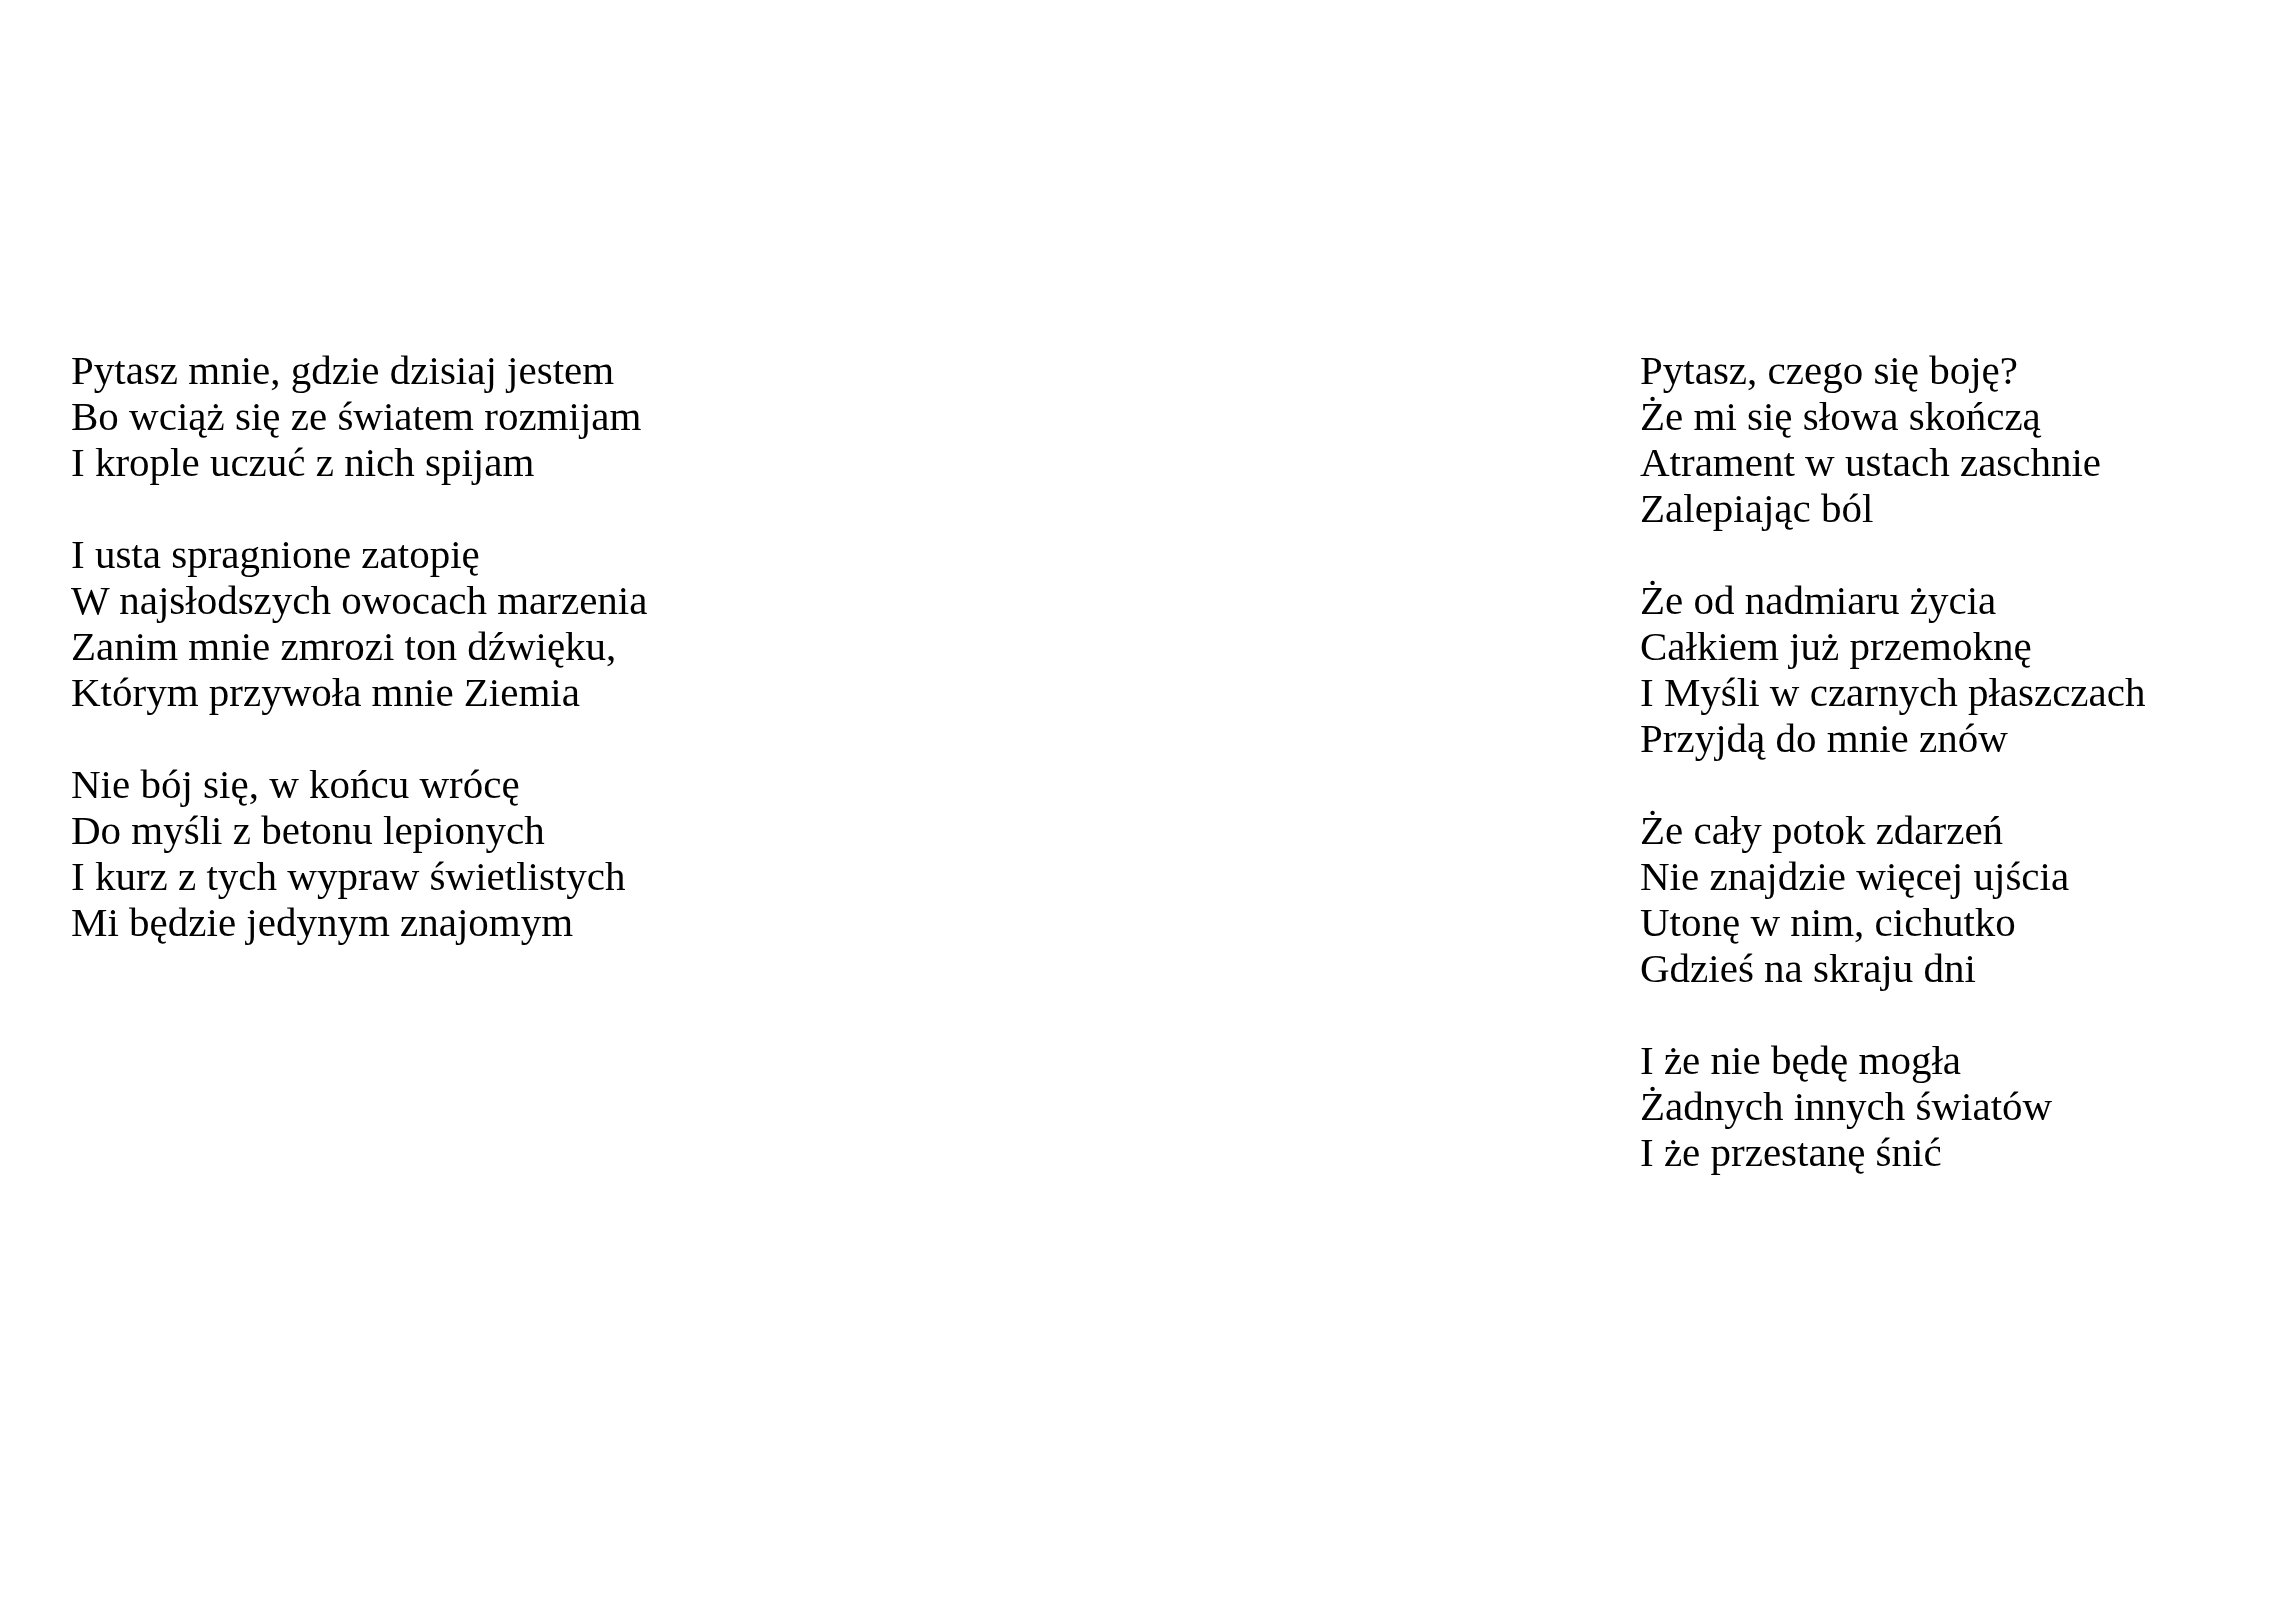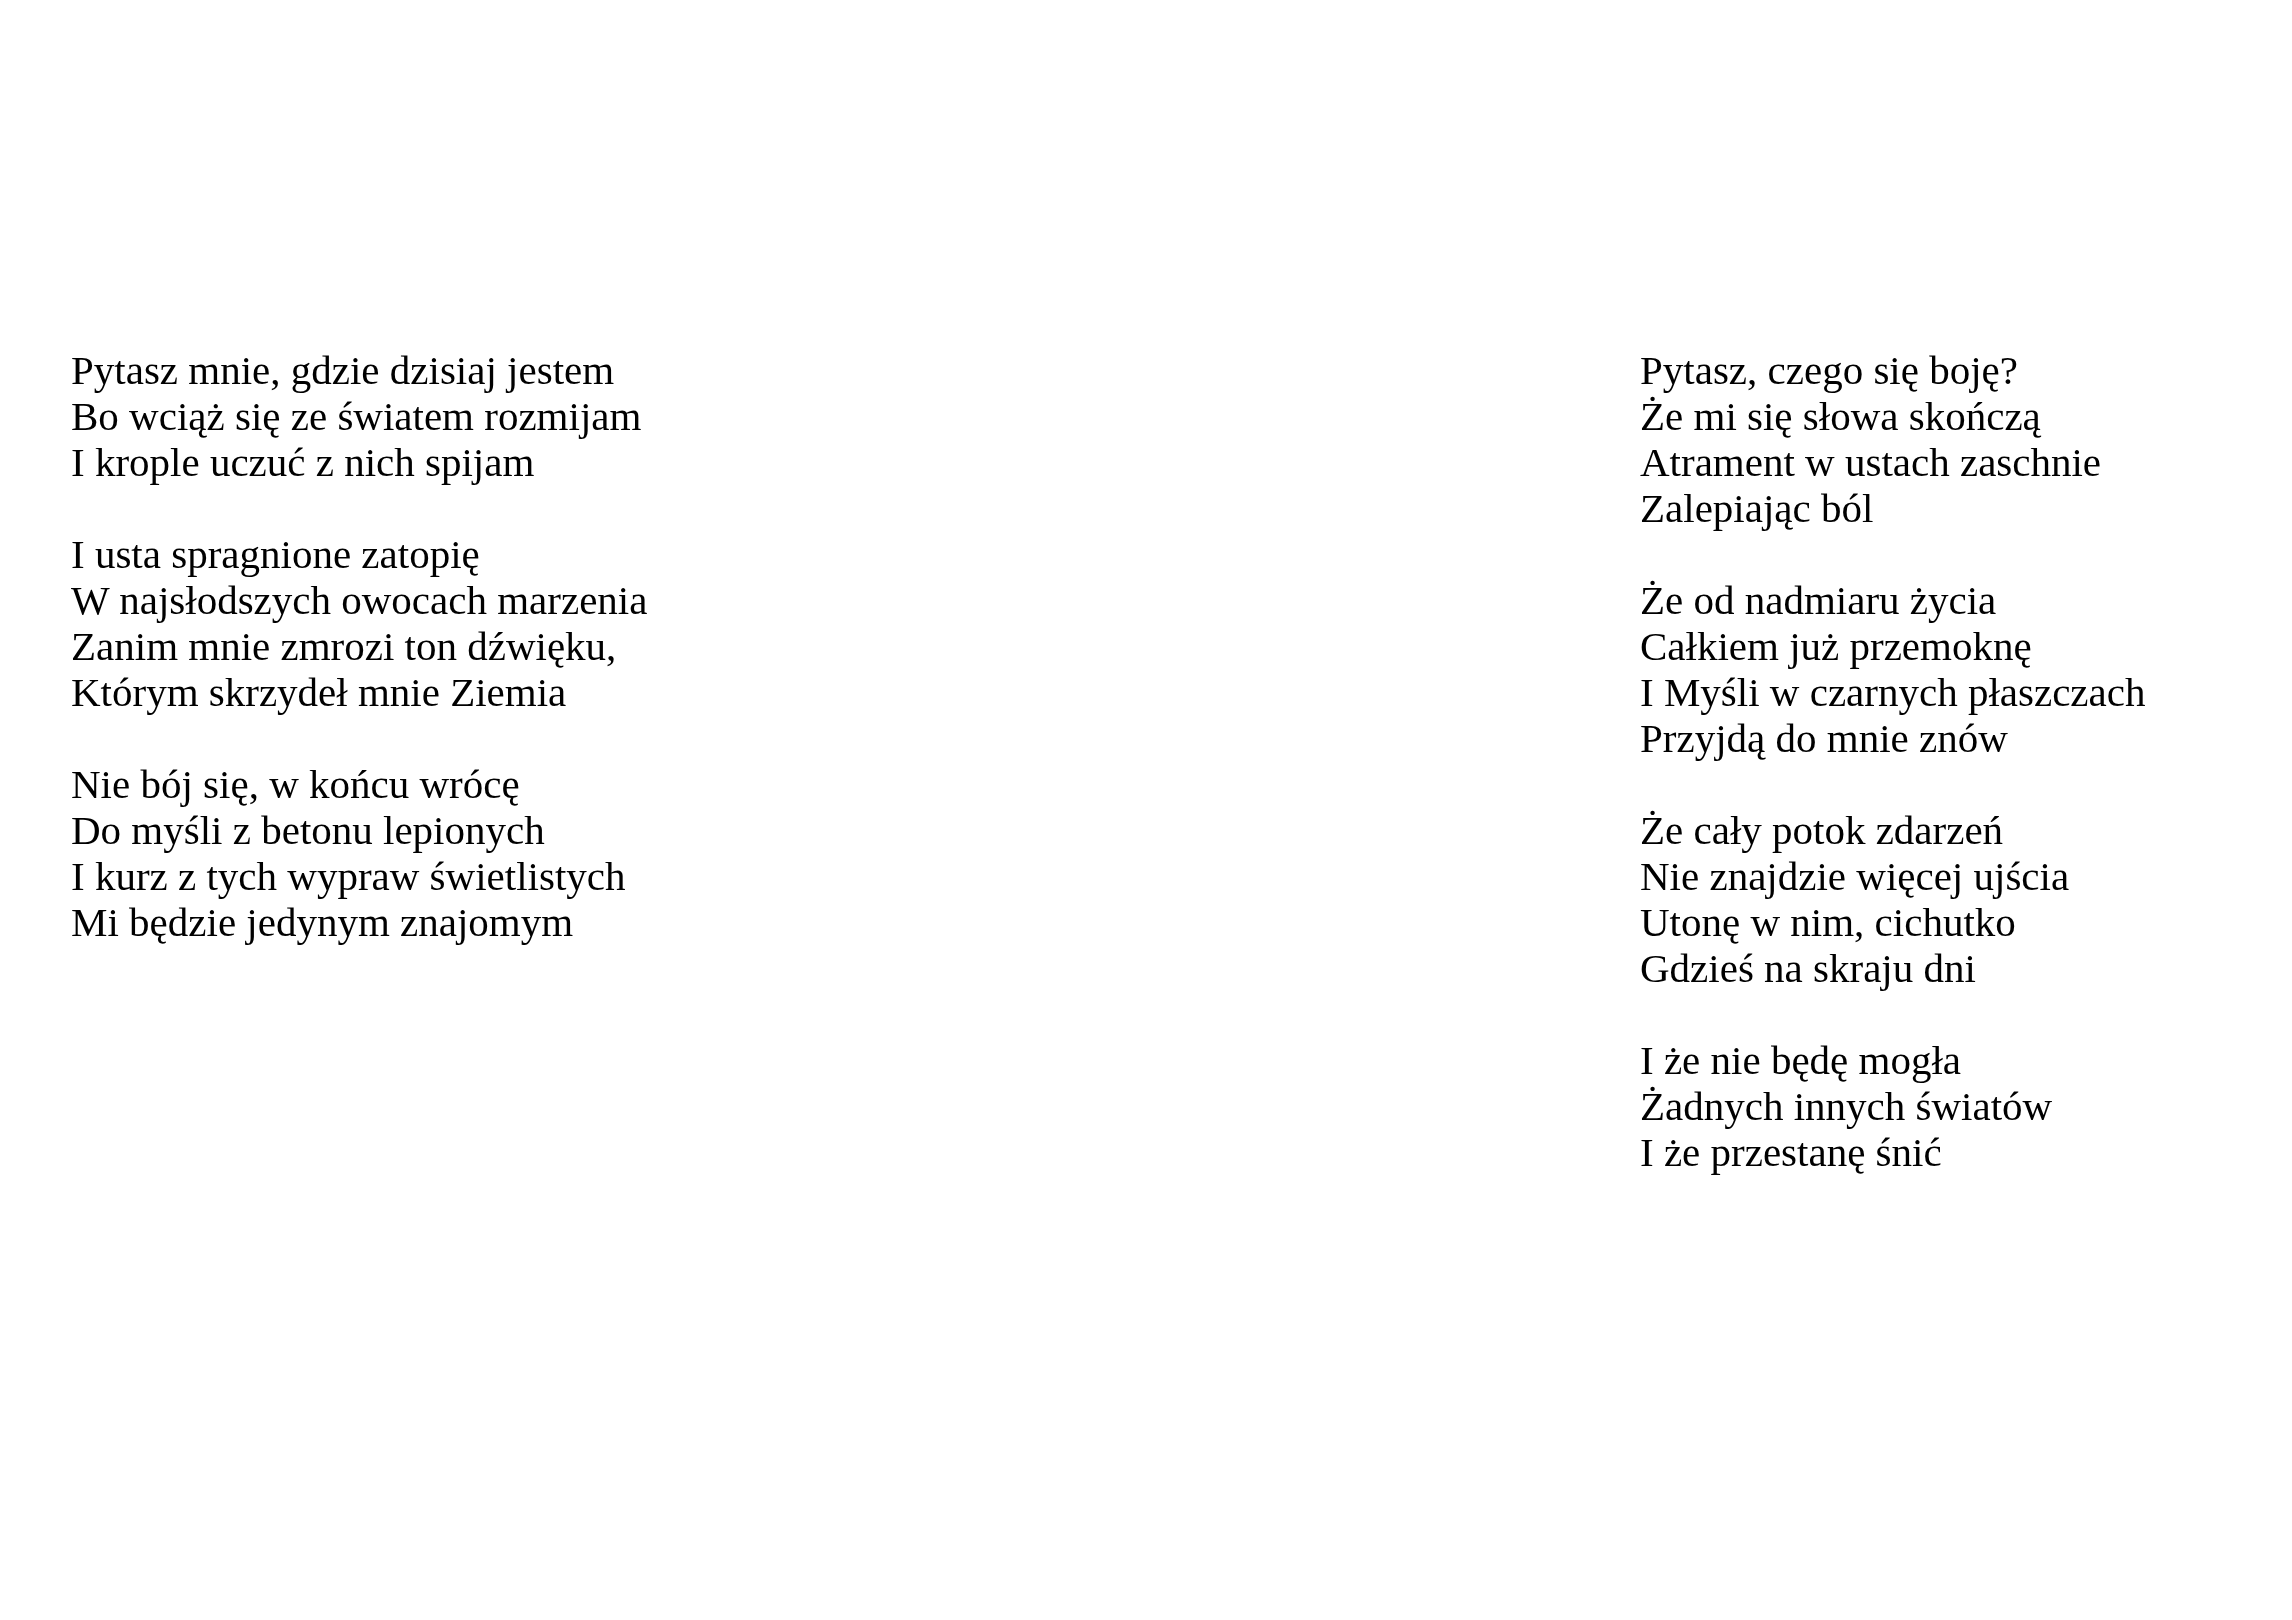--- a/index.html
+++ b/index.html
@@ -49,21 +49,21 @@
   <div class="poem-column left">
     <div class="stanza">
       <div class="poem-line">Pytasz mnie, gdzie dzisiaj jestem</div>
       <div class="poem-line">Bo wciąż się ze światem rozmijam</div>
       <div class="poem-line">I krople uczuć z nich spijam</div>
     </div>
     <div class="stanza">
       <div class="poem-line">I usta spragnione zatopię</div>
       <div class="poem-line">W najsłodszych owocach marzenia</div>
       <div class="poem-line">Zanim mnie zmrozi ton dźwięku,</div>
-      <div class="poem-line">Którym skrzydeł mnie Ziemia</div>
+      <div class="poem-line">Którym przywoła mnie Ziemia</div>
     </div>
     <div class="stanza">
       <div class="poem-line">Nie bój się, w końcu wrócę</div>
       <div class="poem-line">Do myśli z betonu lepionych</div>
       <div class="poem-line">I kurz z tych wypraw świetlistych</div>
       <div class="poem-line">Mi będzie jedynym znajomym</div>
     </div>
   </div>
 
   <div class="poem-column right">

